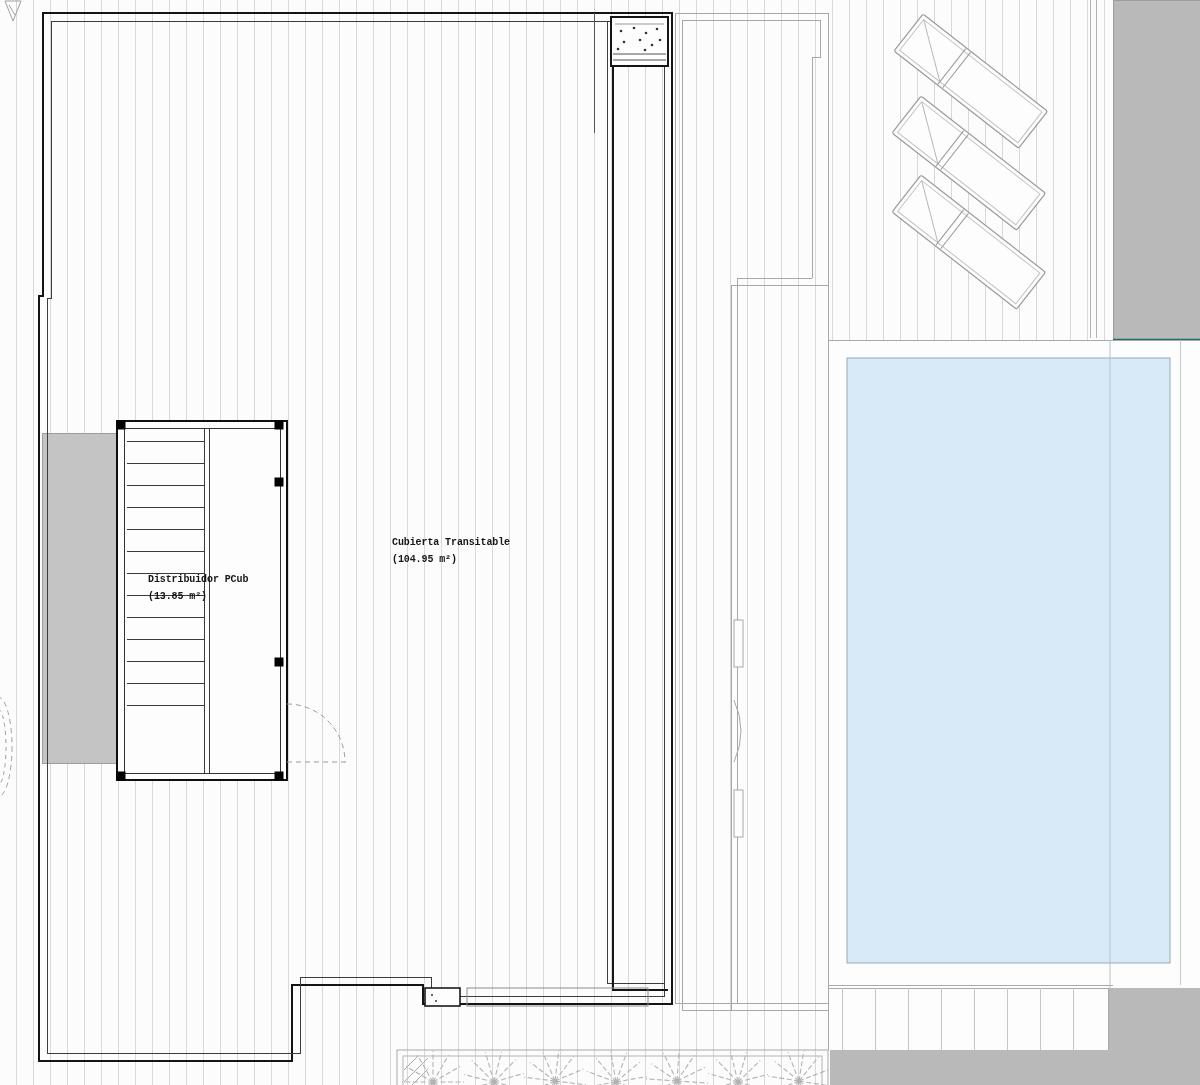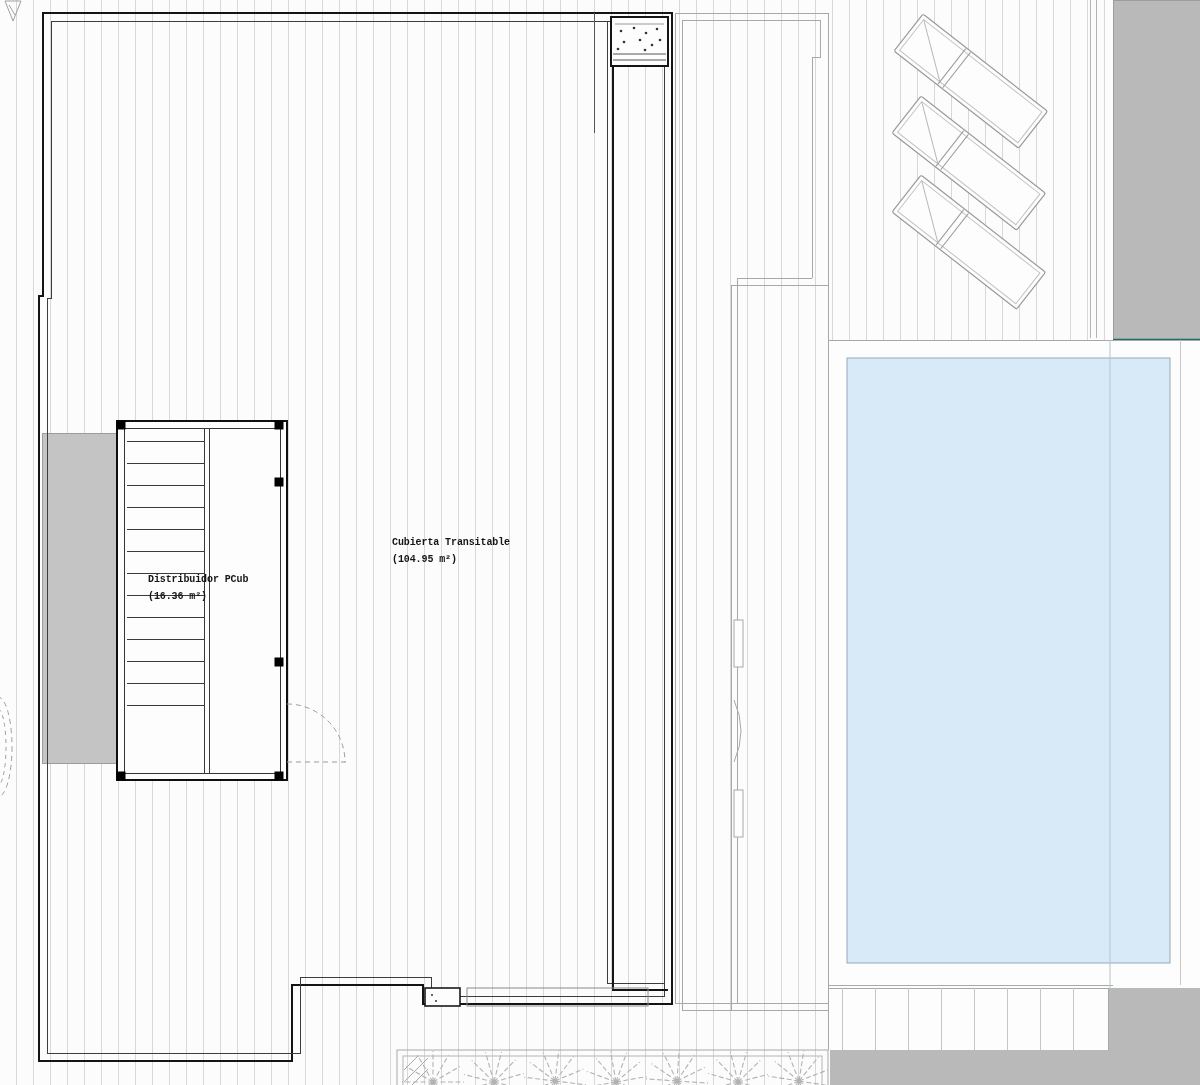--- a/index.html
+++ b/index.html
@@ -150,21 +150,21 @@
 
   <g stroke="#a0a0a0" fill="none" stroke-width="1">
     <path d="M5 1 L21 1 L13 21 Z M9 5 L15 15"></path>
     <ellipse cx="-2" cy="747" rx="14" ry="50" stroke-dasharray="5 4"></ellipse>
     <ellipse cx="-2" cy="747" rx="8" ry="38" stroke-dasharray="4 4"></ellipse>
   </g>
 </svg>
 
 <div class="lbl" style="left:148px;top:571px">
   <span>Distribuidor PCub</span><br>
-  <span>(16.36 m²)</span>
+  <span>(13.85 m²)</span>
 </div>
 
 <div class="lbl" style="left:392px;top:534px">
   <span>Cubierta Transitable</span><br>
   <span>(104.95 m²)</span>
 </div>
 
 </div>
 
 </body></html>

